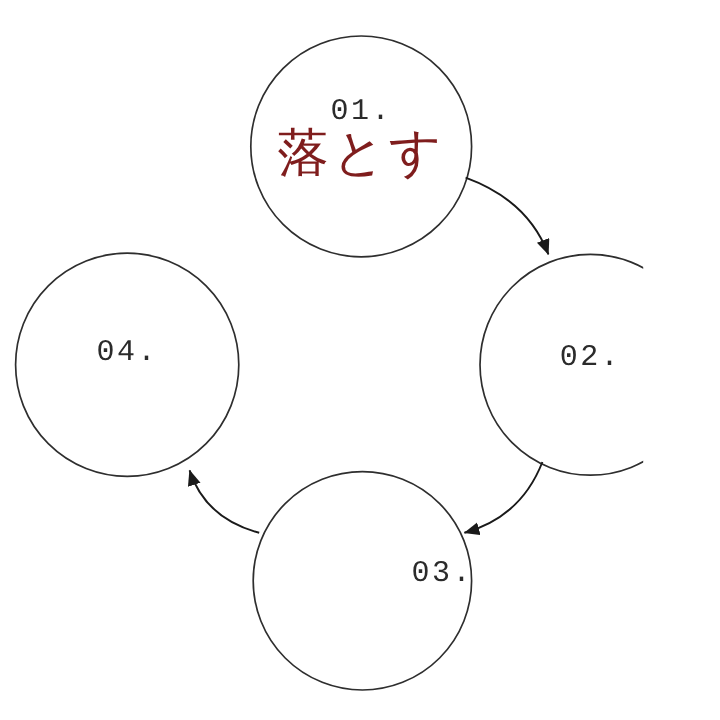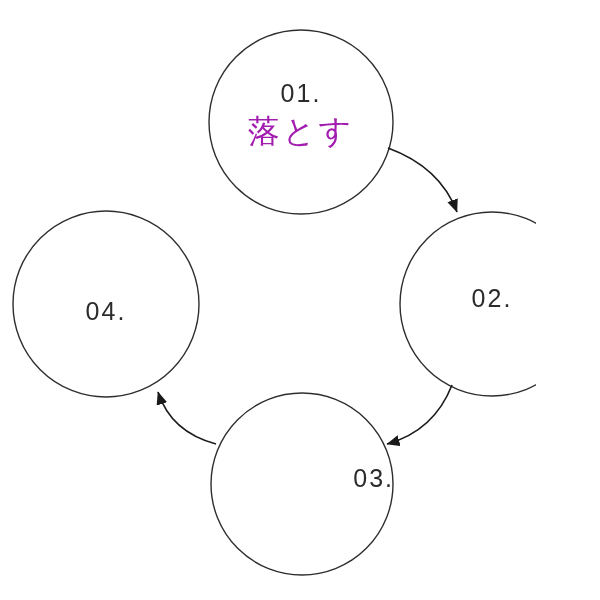--- a/index.html
+++ b/index.html
@@ -6,21 +6,21 @@
     margin: 0;
     padding: 0;
     background: #ffffff;
   }
   .canvas {
     position: relative;
     width: 536px;
     height: 600px;
     background: #ffffff;
     overflow: hidden;
-    font-family: Liberation Sans, sans-serif;
+    font-family: Liberation Mono, monospace;
   }
   .diagram-svg {
     position: absolute;
     left: 0;
     top: 0;
     width: 600px;
     height: 600px;
   }
   .diagram-svg circle {
     fill: #ffffff;
@@ -39,31 +39,31 @@
     text-align: center;
     color: #1d1d1d;
   }
   .step-number {
     font-size: 25px;
     line-height: 30px;
     letter-spacing: 2px;
     color: #2b2b2b;
   }
   .step-label {
-    font-size: 32px;
+    font-size: 43px;
     line-height: 46px;
     letter-spacing: 3px;
-    color: #a21caf;
+    color: #7f1d1d;
     white-space: nowrap;
   }
   
   .step-1 { left: 301px; top: 116px; }
   .step-2 { left: 492px; top: 298px; }
   .step-3 { left: 302px; top: 478px; text-align: right; }
-  .step-4 { left: 106px; top: 311px; }
+  .step-4 { left: 106px; top: 294px; }
 </style>
 </head>
 <body>
 
 <div class="canvas">
 
   <svg class="diagram-svg" viewBox="0 0 600 600" xmlns="http://www.w3.org/2000/svg">
     <defs>
       <marker id="arrowhead" markerUnits="userSpaceOnUse" markerWidth="16" markerHeight="13" refX="12.5" refY="5.5" orient="auto">
         <path d="M0,0 L13,5.5 L0,11 Z" fill="#1a1a1a"></path>

